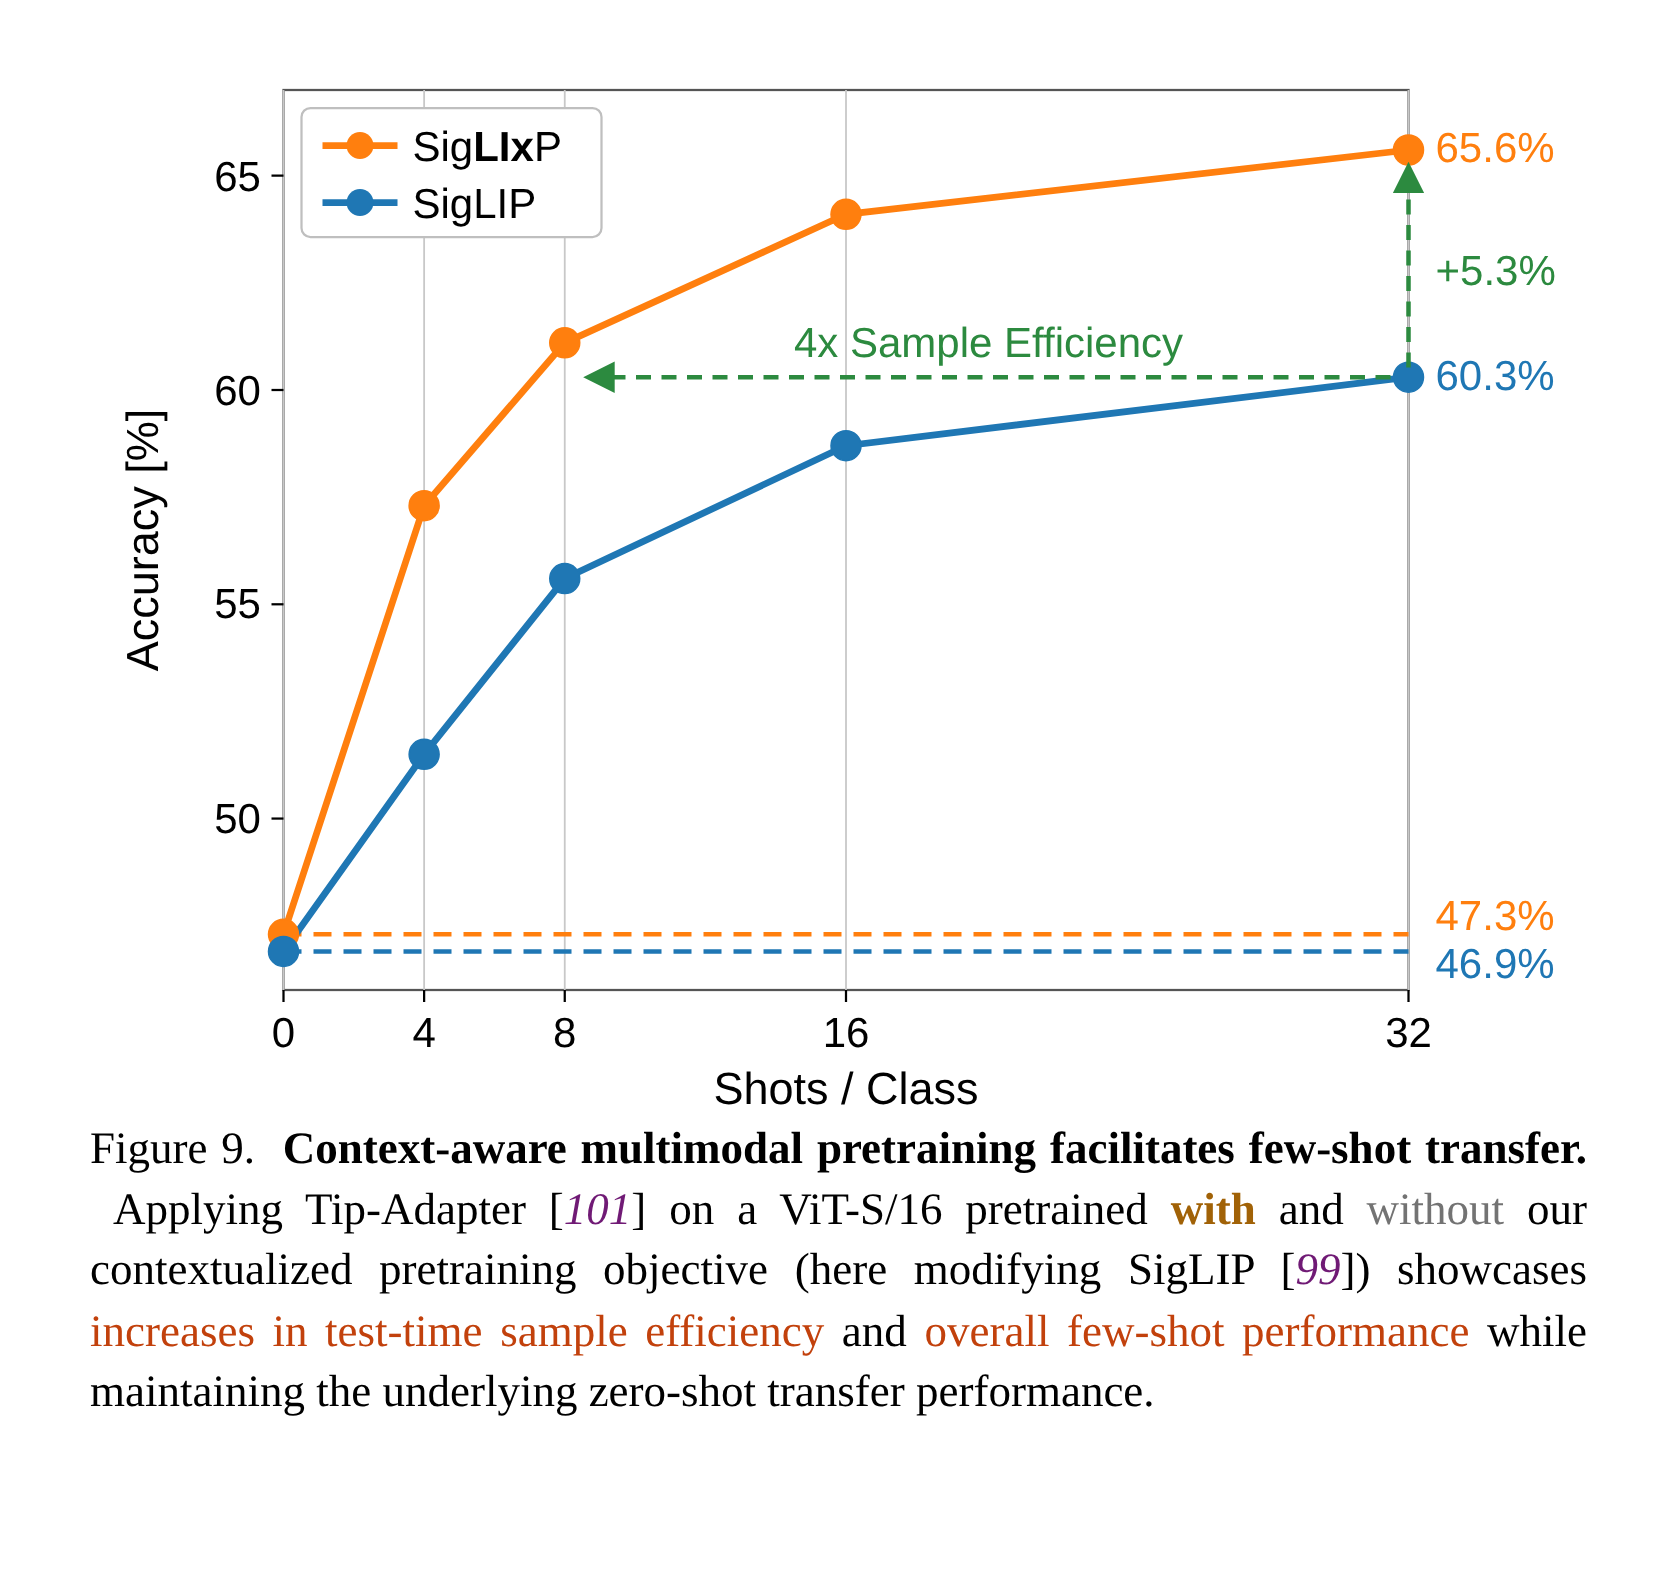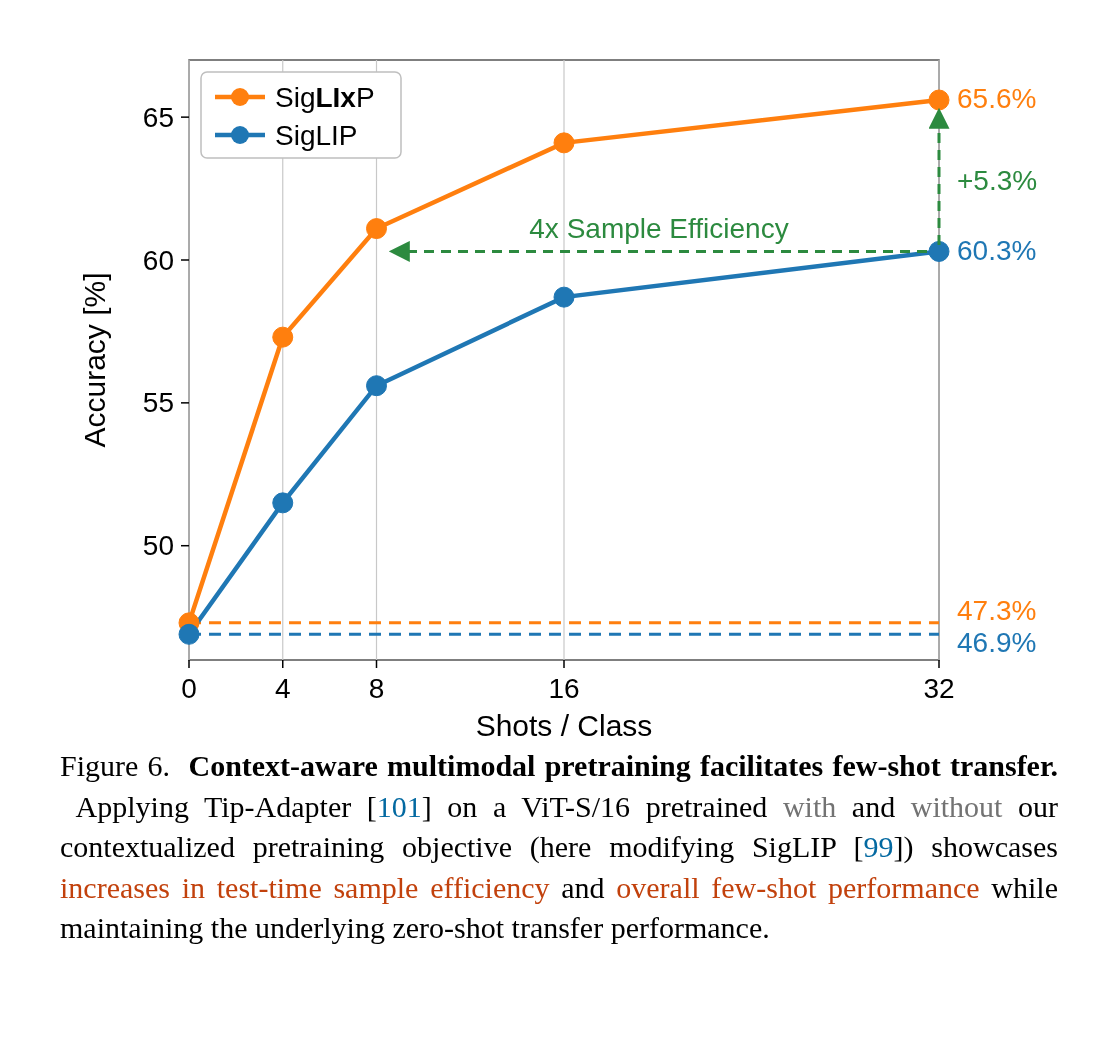--- a/index.html
+++ b/index.html
@@ -19,22 +19,22 @@
   svg { display: block; }
   .caption {
     font-size: 30px;
     line-height: 1.35;
     text-align: justify;
     margin: 6px 40px 0 40px;
     color: #000;
   }
   .caption .figlabel { font-weight: 400; }
   .caption .bold { font-weight: 700; }
-  .caption .cite { color: #0369a1; }
-  .caption .orange { color: #737373; }
+  .caption .cite { color: #701a75; font-style: italic; }
+  .caption .orange { color: #a16207; font-weight: bold; }
   .caption .blue { color: #737373; }
   .caption .green { color: #c2410c; }
 
   
   .axis-label { font: 30px sans-serif; fill: #000; }
   .tick-label { font: 28px sans-serif; fill: #000; }
   .legend-text { font: 28px sans-serif; fill: #000; }
   .ann-green { font: 28px sans-serif; fill: #2c8a3f; }
   .ann-orange { font: 28px sans-serif; fill: #ff7f0e; }
   .ann-blue { font: 28px sans-serif; fill: #1f77b4; }
@@ -130,16 +130,16 @@
     </text>
 
     <line x1="156" y1="115" x2="206" y2="115" stroke="#1f77b4" stroke-width="4.5"></line>
     <circle cx="181" cy="115" r="9" fill="#1f77b4"></circle>
     <text class="legend-text" x="216" y="125">SigLIP</text>
   </g>
 </svg>
 </div>
 
 <p class="caption">
-  <span class="figlabel">Figure 6.</span>
+  <span class="figlabel">Figure 9.</span>
   &nbsp;<span class="bold">Context-aware multimodal pretraining facilitates few-shot transfer.</span>
   &nbsp;<span>Applying Tip-Adapter [</span><span class="cite">101</span><span>] on a ViT-S/16 pretrained </span><span class="orange">with</span><span> and </span><span class="blue">without</span><span> our contextualized pretraining objective (here modifying SigLIP [</span><span class="cite">99</span><span>]) showcases </span><span class="green">increases in test-time sample efficiency</span><span> and </span><span class="green">overall few-shot performance</span><span> while maintaining the underlying zero-shot transfer performance.</span>
 </p>
 
 </body></html>

